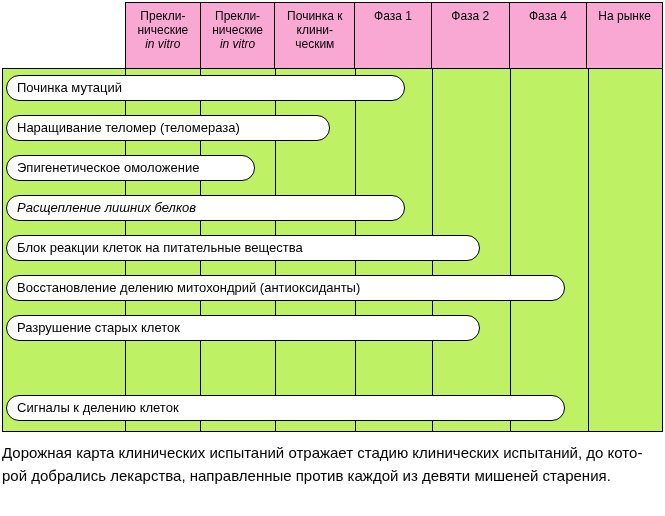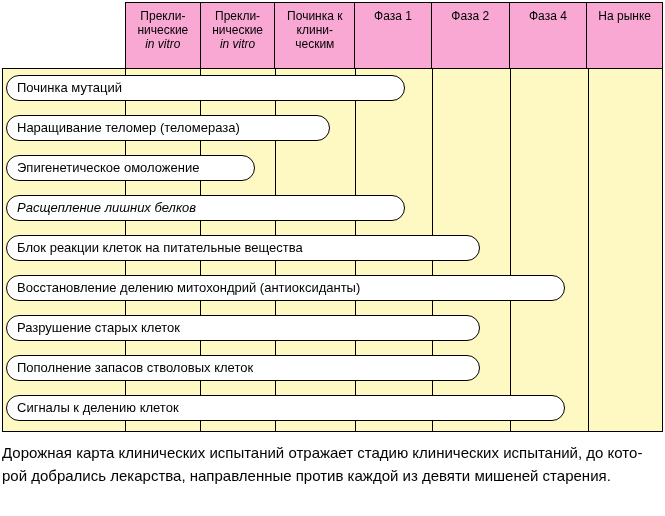--- a/index.html
+++ b/index.html
@@ -13,21 +13,21 @@
     border:1px solid #000;border-bottom:none;box-sizing:border-box;background:#f9a8d4;
   }
   .hcell{
     box-sizing:border-box;border-right:1px solid #000;padding-top:6px;
     text-align:center;font-size:12px;line-height:14px;flex:0 1 auto;overflow:hidden;
   }
   .hcell:last-child{border-right:none;}
   .hcell em{font-style:italic;}
   .chart-body{
     position:absolute;left:0;top:66px;width:661px;height:364px;
-    border:1px solid #000;background:#fef9c3;box-sizing:border-box;
+    border:1px solid #000;background:#bef264;box-sizing:border-box;
   }
   .vline{position:absolute;top:0;bottom:0;width:1px;background:#000;}
   .bar{
     position:absolute;left:3px;height:26px;box-sizing:border-box;
     background:#ffffff;border:1px solid #000;border-radius:13px;
     font-size:13px;line-height:24px;padding-left:10px;
     white-space:nowrap;overflow:hidden;
   }
   .caption{position:absolute;left:2px;top:441px;width:661px;font-size:15px;line-height:23px;}
 </style>
@@ -73,21 +73,20 @@
         <div class="vline" style="left: 429px;"></div>
         <div class="vline" style="left: 507px;"></div>
         <div class="vline" style="left: 585px;"></div>
         <div class="bar" title="Фаза 1" style="top: 6px; width: 399px;">Починка мутаций</div>
         <div class="bar" title="Преклинические in vivo" style="top: 86px; width: 249px;">Эпигенетическое омоложение</div>
         <div class="bar" title="Готовят к клиническим" style="top: 46px; width: 324px;">Наращивание теломер (теломераза)</div>
         <div class="bar" title="Фаза 1" style="top: 126px; width: 399px; font-style: italic;">Расщепление лишних белков</div>
         <div class="bar" title="Фаза 2" style="top: 166px; width: 474px;">Блок реакции клеток на питательные вещества</div>
         <div class="bar" title="Фаза 3" style="top: 206px; width: 559px;">Восстановление делению митохондрий (антиоксиданты)</div>
         <div class="bar" title="Фаза 2" style="top: 246px; width: 474px;">Разрушение старых клеток</div>
-        <div class="bar" title="Фаза 2" style="top: 286px; width: 474px;">Пополнение запасов стволовых клеток</div>
         <div class="bar" title="Фаза 3" style="top: 326px; width: 559px;">Сигналы к делению клеток</div>
       </div>
   </div>
   <div class="caption" id="caption">
       <div>Дорожная карта клинических испытаний отражает стадию клинических испытаний, до кото-</div>
       <div>рой добрались лекарства, направленные против каждой из девяти мишеней старения.</div>
     </div>
 </div>
 
 </body></html>

